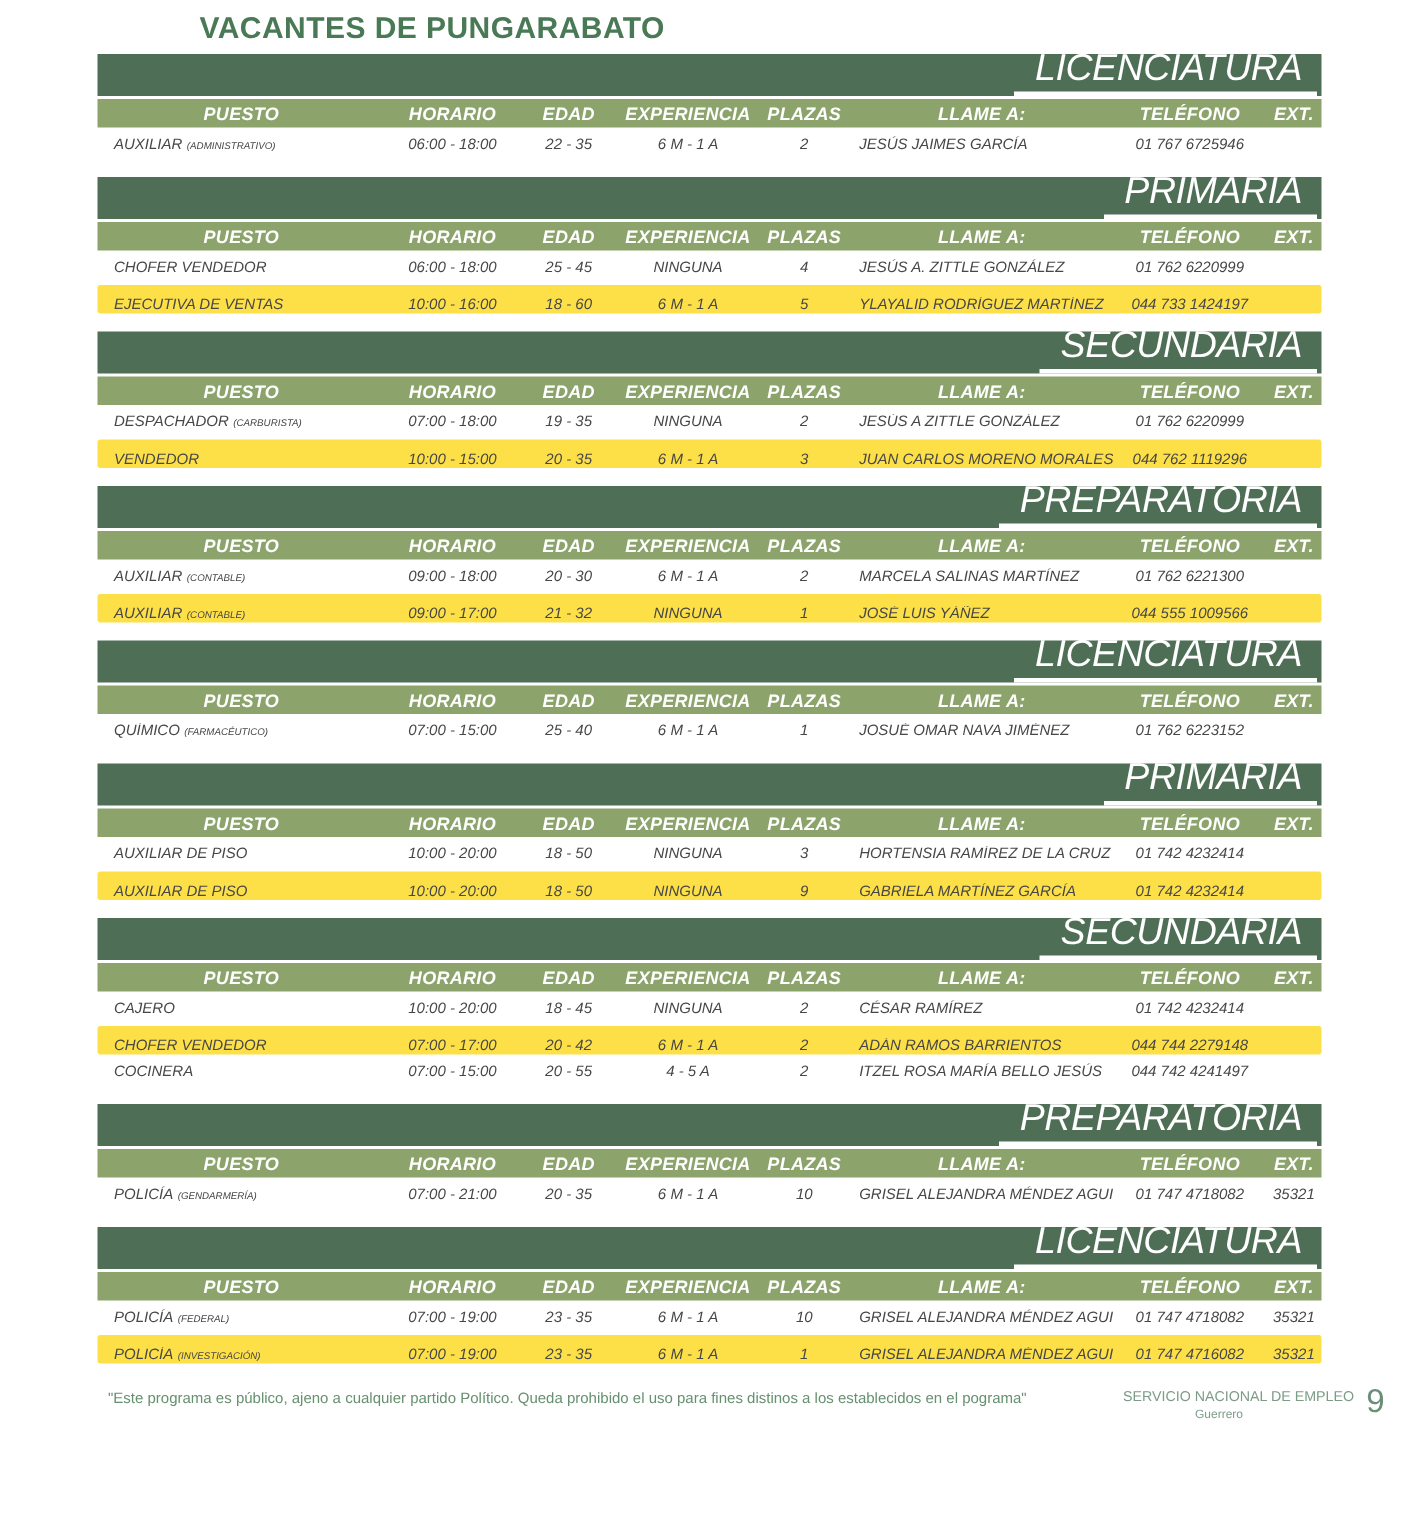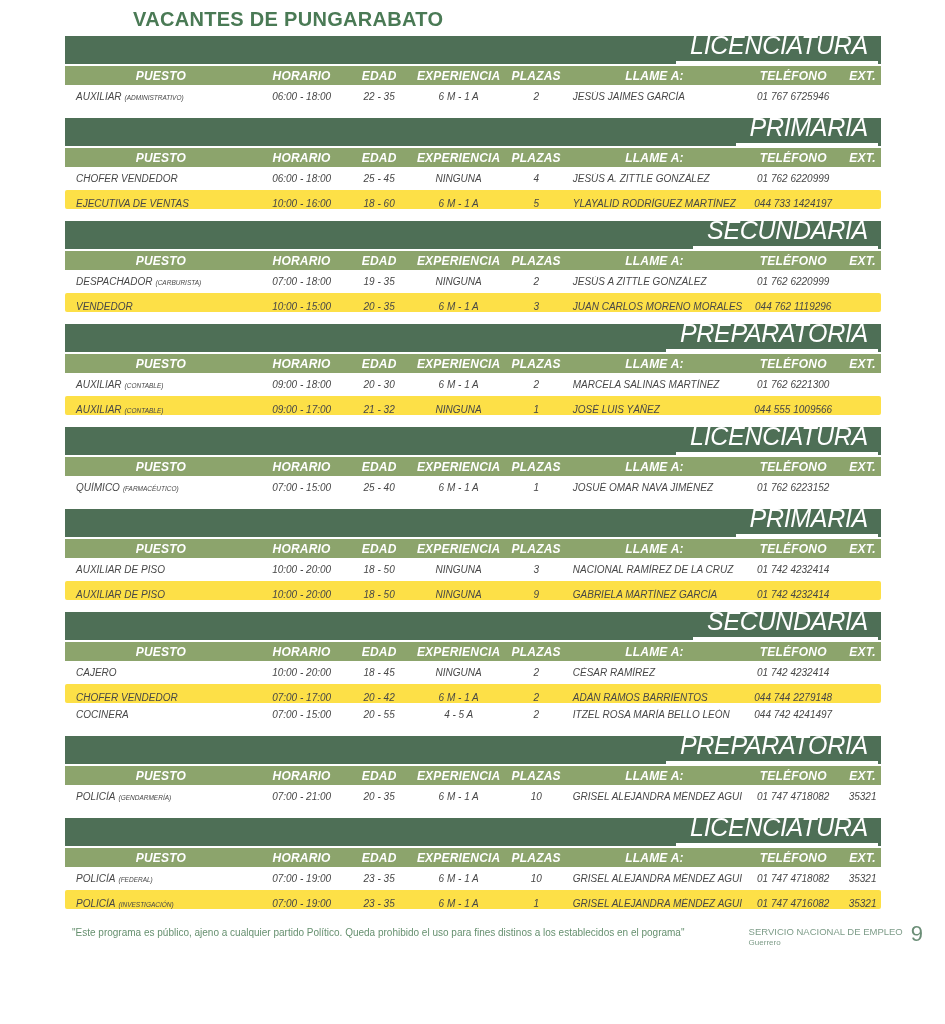--- a/index.html
+++ b/index.html
@@ -55,21 +55,21 @@
 
   .footer{
     margin-top:14px;
     display:flex;justify-content:space-between;align-items:flex-start;
     padding-left:72px;padding-right:22px;
   }
   .disclaimer{
     margin:4px 0 0 0;font-size:10px;color:#66906f;max-width:620px;
   }
   .footer-right{display:flex;align-items:flex-start;}
-  .org{text-align:left;color:#7d9c88;font-size:9.5px;line-height:1.15;margin-top:4px;}
+  .org{text-align:center;color:#7d9c88;font-size:9.5px;line-height:1.15;margin-top:4px;}
   .org-sub{display:block;font-size:8px;margin-right:26px;}
   .page-number{
     font-size:22px;color:#6b8e77;margin-left:8px;line-height:1;
     font-weight:400;
   }
 </style>
 </head>
 <body>
 
 <main class="page">
@@ -243,21 +243,21 @@
           <div class="cell c5">LLAME A:</div>
           <div class="cell c6">TELÉFONO</div>
           <div class="cell c7">EXT.</div>
         </div>
         <div class="row">
           <div class="cell c0"><span>AUXILIAR DE PISO</span></div>
           <div class="cell c1">10:00 - 20:00</div>
           <div class="cell c2">18 - 50</div>
           <div class="cell c3">NINGUNA</div>
           <div class="cell c4">3</div>
-          <div class="cell c5">NACIONAL RAMÍREZ DE LA CRUZ</div>
+          <div class="cell c5">HORTENSIA RAMÍREZ DE LA CRUZ</div>
           <div class="cell c6">01 742 4232414</div>
           <div class="cell c7"></div>
         </div>
         <div class="row highlight">
           <div class="cell c0"><span>AUXILIAR DE PISO</span></div>
           <div class="cell c1">10:00 - 20:00</div>
           <div class="cell c2">18 - 50</div>
           <div class="cell c3">NINGUNA</div>
           <div class="cell c4">9</div>
           <div class="cell c5">GABRIELA MARTÍNEZ GARCÍA</div>
@@ -298,21 +298,21 @@
           <div class="cell c5">ADÁN RAMOS BARRIENTOS</div>
           <div class="cell c6">044 744 2279148</div>
           <div class="cell c7"></div>
         </div>
         <div class="row">
           <div class="cell c0"><span>COCINERA</span></div>
           <div class="cell c1">07:00 - 15:00</div>
           <div class="cell c2">20 - 55</div>
           <div class="cell c3">4 - 5 A</div>
           <div class="cell c4">2</div>
-          <div class="cell c5">ITZEL ROSA MARÍA BELLO LEÓN</div>
+          <div class="cell c5">ITZEL ROSA MARÍA BELLO JESÚS</div>
           <div class="cell c6">044 742 4241497</div>
           <div class="cell c7"></div>
         </div>
       </section>
       <section class="table-block">
         <div class="band">
           <span class="band-label">PREPARATORIA</span>
         </div>
         <div class="cols">
           <div class="cell c0">PUESTO</div>

